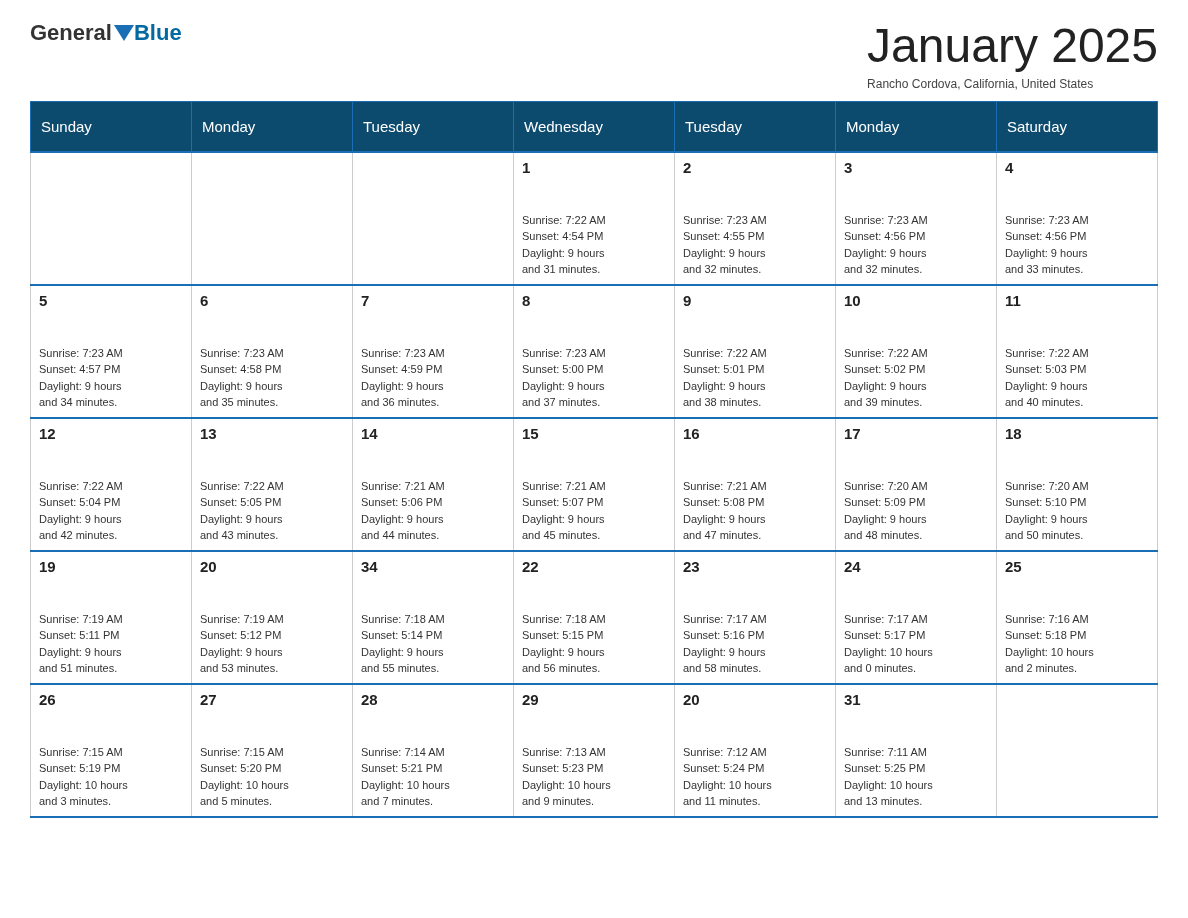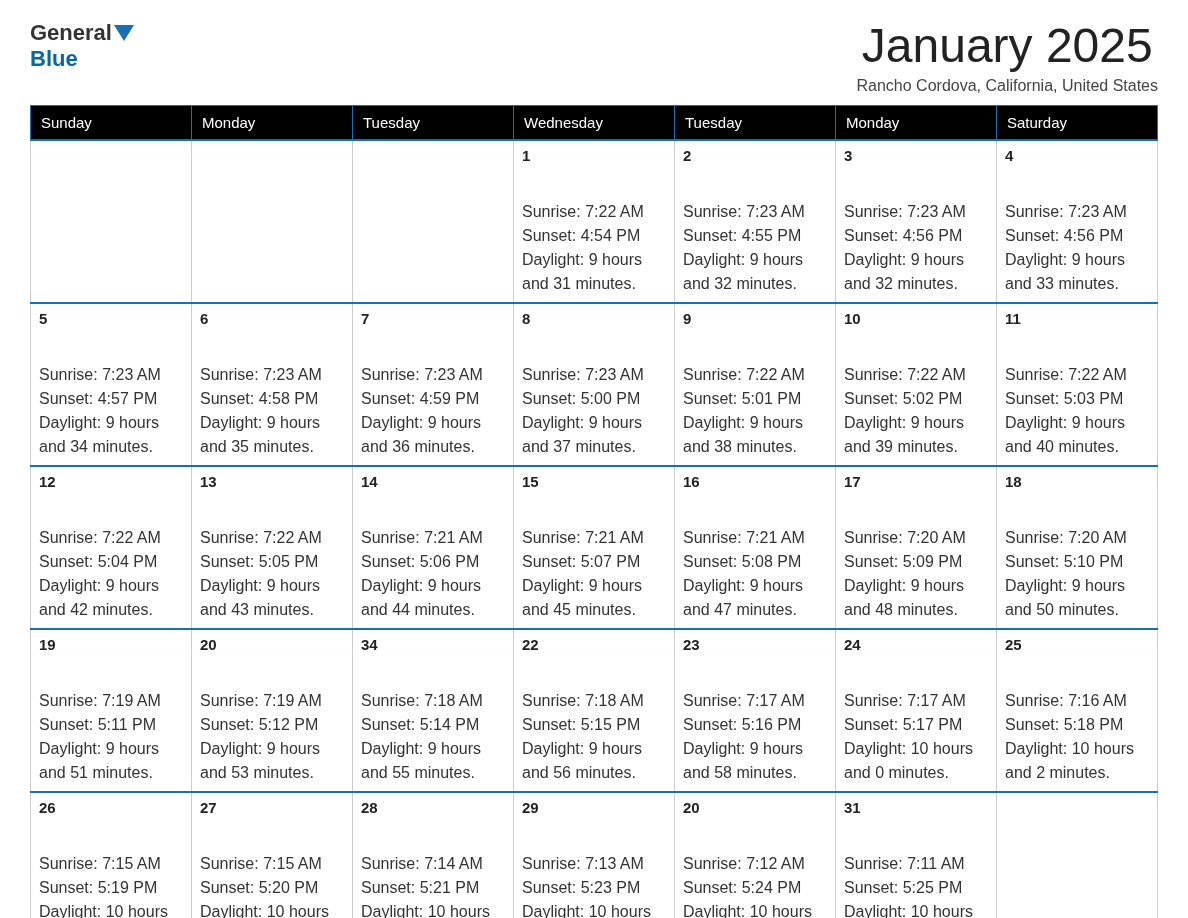--- a/index.html
+++ b/index.html
@@ -33,45 +33,45 @@
     }
     .logo-triangle {
       width: 0;
       height: 0;
       border-left: 10px solid transparent;
       border-right: 10px solid transparent;
       border-top: 16px solid #1a6eb5;
       margin-left: 2px;
     }
     .title-section {
-      text-align: center;
+      text-align: left;
       margin-left: 36px;
     }
     .month-title {
       font-size: 48px;
       font-weight: normal;
       color: #222;
       line-height: 1.1;
     }
     .location {
-      font-size: 16px;
+      font-size: 12px;
       color: #444;
       margin-top: 4px;
     }
     .calendar {
       width: 100%;
       border-collapse: collapse;
       margin-top: 10px;
     }
     .calendar th {
-      background-color: #000000;
+      background-color: #0c4a6e;
       color: #fff;
       font-size: 15px;
       font-weight: normal;
-      padding: 8px 10px;
+      padding: 16px 10px;
       text-align: left;
       border: 1px solid #1a6eb5;
     }
     .calendar td {
       vertical-align: top;
       padding: 6px 8px;
       border: 1px solid #ccc;
       width: 14.28%;
       min-height: 90px;
       font-size: 12.5px;
@@ -81,35 +81,35 @@
       border-bottom: 2px solid #1a6eb5;
     }
     .day-num {
       font-size: 15px;
       font-weight: bold;
       color: #222;
       display: block;
       margin-bottom: 3px;
     }
     .day-info {
-      font-size: 16px;
+      font-size: 11px;
       color: #333;
       line-height: 1.5;
       margin-top: 36px;
     }
     .empty-cell {
       background: #fff;
     }
   </style>
 </head>
 <body>
 
 <div class="header">
   <div class="logo">
-    <div style="display:flex; flex-direction:column; align-items:flex-start;">
+    <div style="display:flex; flex-direction:row; align-items:flex-start;">
       <div style="display:flex; align-items:center;">
         <span class="logo-text-general">General</span>
         <div class="logo-triangle"></div>
       </div>
       <span class="logo-text-blue">Blue</span>
     </div>
   </div>
   <div class="title-section">
     <div class="month-title">January 2025</div>
     <div class="location">Rancho Cordova, California, United States</div>

